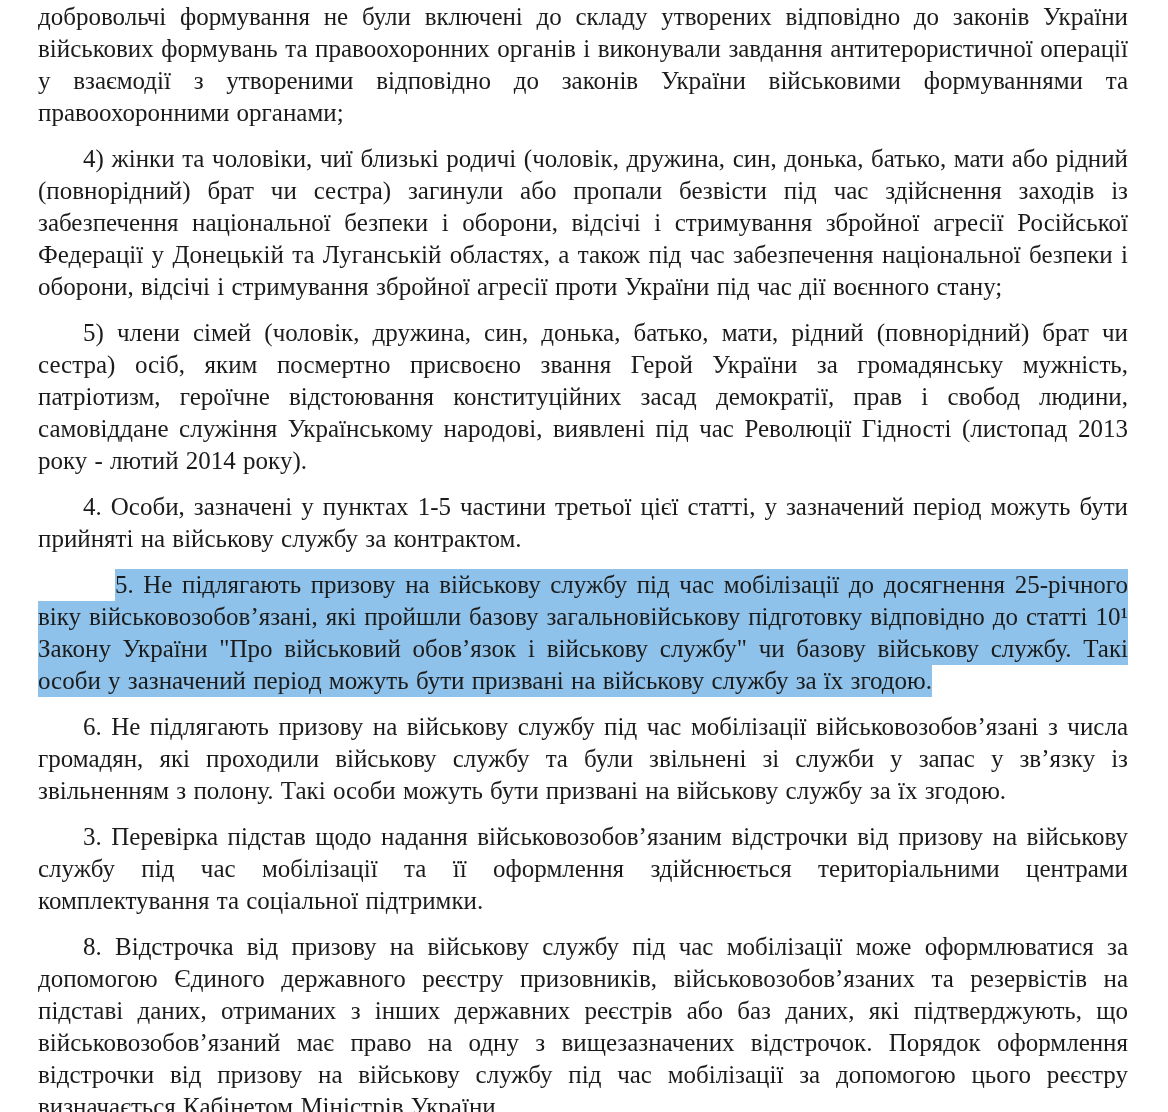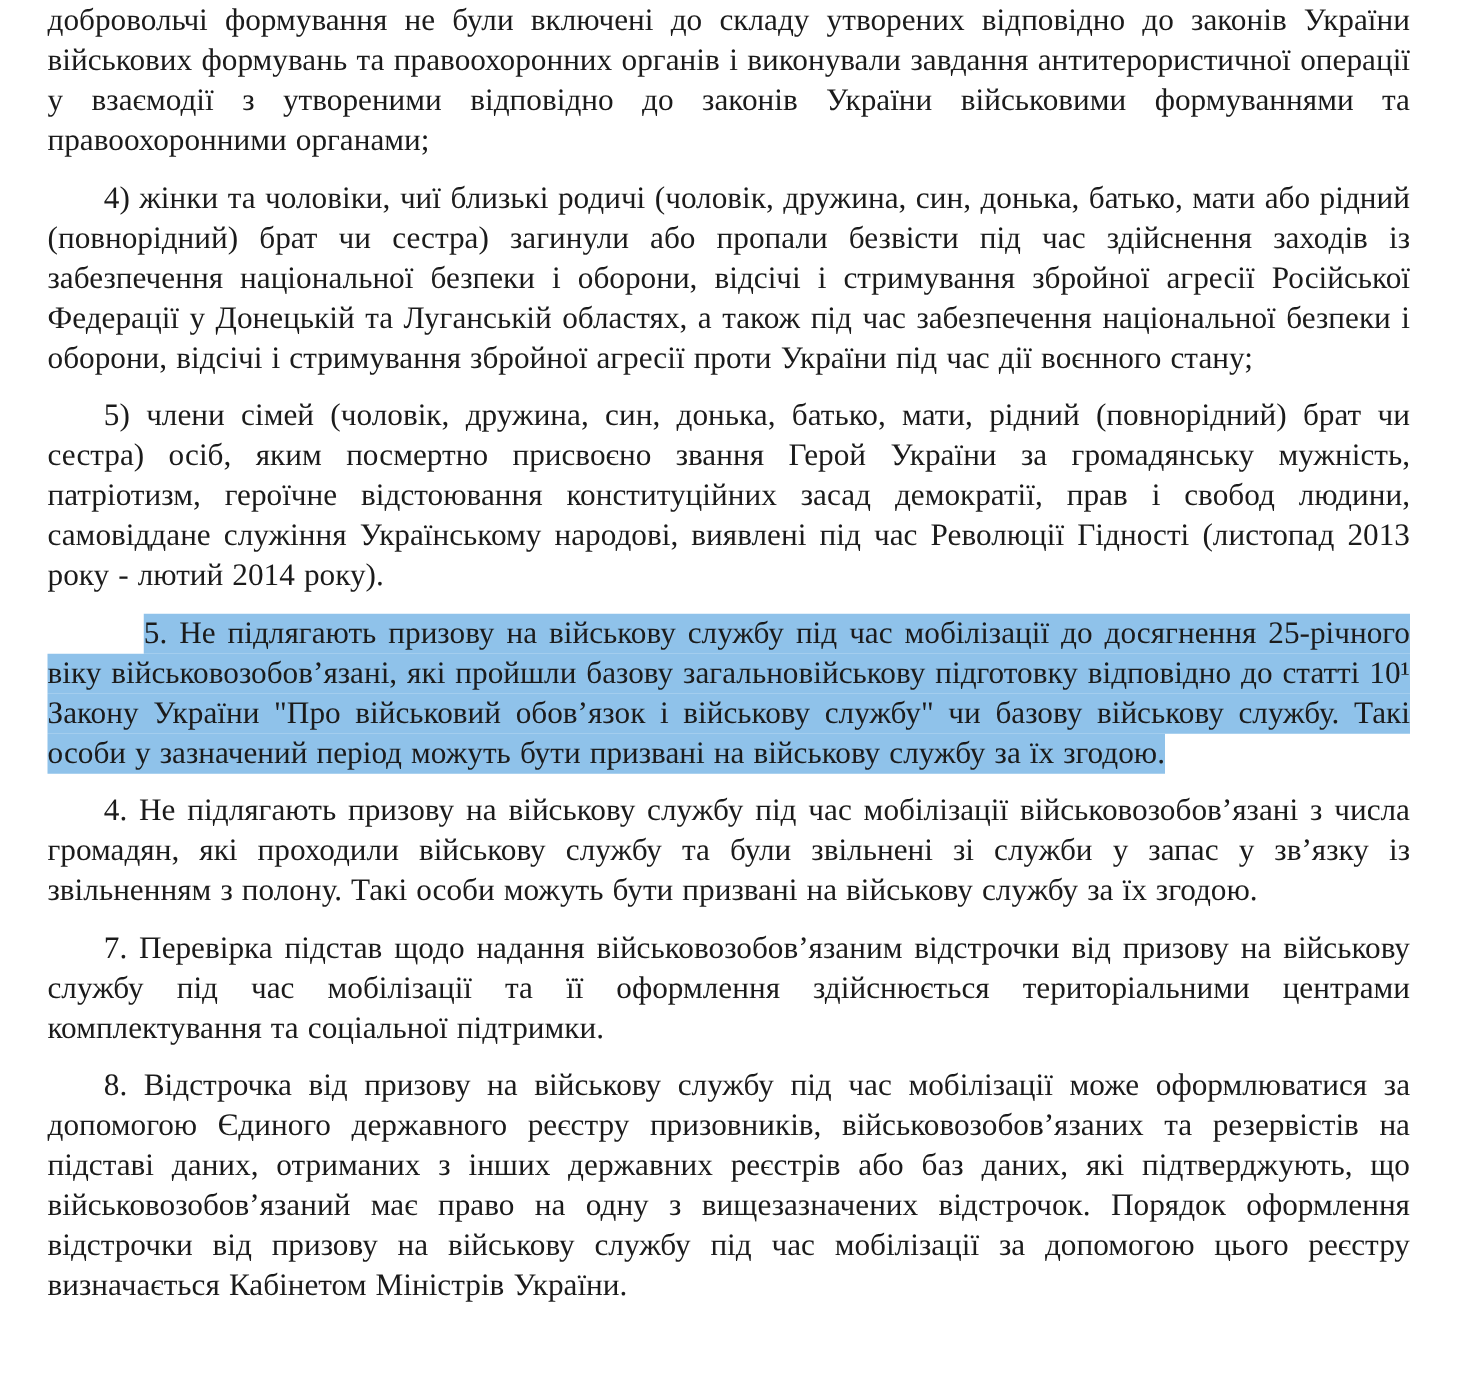--- a/index.html
+++ b/index.html
@@ -46,24 +46,25 @@
 <body>
 
 <div class="doc-page">
 
   <p class="para continuation">добровольчі формування не були включені до складу утворених відповідно до законів України військових формувань та правоохоронних органів і виконували завдання антитерористичної операції у взаємодії з утвореними відповідно до законів України військовими формуваннями та правоохоронними органами;</p>
 
   <p class="para">4) жінки та чоловіки, чиї близькі родичі (чоловік, дружина, син, донька, батько, мати або рідний (повнорідний) брат чи сестра) загинули або пропали безвісти під час здійснення заходів із забезпечення національної безпеки і оборони, відсічі і стримування збройної агресії Російської Федерації у Донецькій та Луганській областях, а також під час забезпечення національної безпеки і оборони, відсічі і стримування збройної агресії проти України під час дії воєнного стану;</p>
 
   <p class="para">5) члени сімей (чоловік, дружина, син, донька, батько, мати, рідний (повнорідний) брат чи сестра) осіб, яким посмертно присвоєно звання Герой України за громадянську мужність, патріотизм, героїчне відстоювання конституційних засад демократії, прав і свобод людини, самовіддане служіння Українському народові, виявлені під час Революції Гідності (листопад 2013 року - лютий 2014 року).</p>
 
+  <p class="para">4. Особи, зазначені у пунктах 1-5 частини третьої цієї статті, у зазначений період можуть бути прийняті на військову службу за контрактом.</p>
 
   <p class="para">
     <span class="selection-highlight">5. Не підлягають призову на військову службу під час мобілізації до досягнення 25-річного віку військовозобов’язані, які пройшли базову загальновійськову підготовку відповідно до статті 10¹ Закону України "Про військовий обов’язок і військову службу" чи базову військову службу. Такі особи у зазначений період можуть бути призвані на військову службу за їх згодою.</span>
   </p>
 
-  <p class="para">4. Не підлягають призову на військову службу під час мобілізації військовозобов’язані з числа громадян, які проходили військову службу та були звільнені зі служби у запас у зв’язку із звільненням з полону. Такі особи можуть бути призвані на військову службу за їх згодою.</p>
+  <p class="para">6. Не підлягають призову на військову службу під час мобілізації військовозобов’язані з числа громадян, які проходили військову службу та були звільнені зі служби у запас у зв’язку із звільненням з полону. Такі особи можуть бути призвані на військову службу за їх згодою.</p>
 
-  <p class="para">7. Перевірка підстав щодо надання військовозобов’язаним відстрочки від призову на військову службу під час мобілізації та її оформлення здійснюється територіальними центрами комплектування та соціальної підтримки.</p>
+  <p class="para">3. Перевірка підстав щодо надання військовозобов’язаним відстрочки від призову на військову службу під час мобілізації та її оформлення здійснюється територіальними центрами комплектування та соціальної підтримки.</p>
 
   <p class="para">8. Відстрочка від призову на військову службу під час мобілізації може оформлюватися за допомогою Єдиного державного реєстру призовників, військовозобов’язаних та резервістів на підставі даних, отриманих з інших державних реєстрів або баз даних, які підтверджують, що військовозобов’язаний має право на одну з вищезазначених відстрочок. Порядок оформлення відстрочки від призову на військову службу під час мобілізації за допомогою цього реєстру визначається Кабінетом Міністрів України.</p>
 
 </div>
 
 </body></html>

